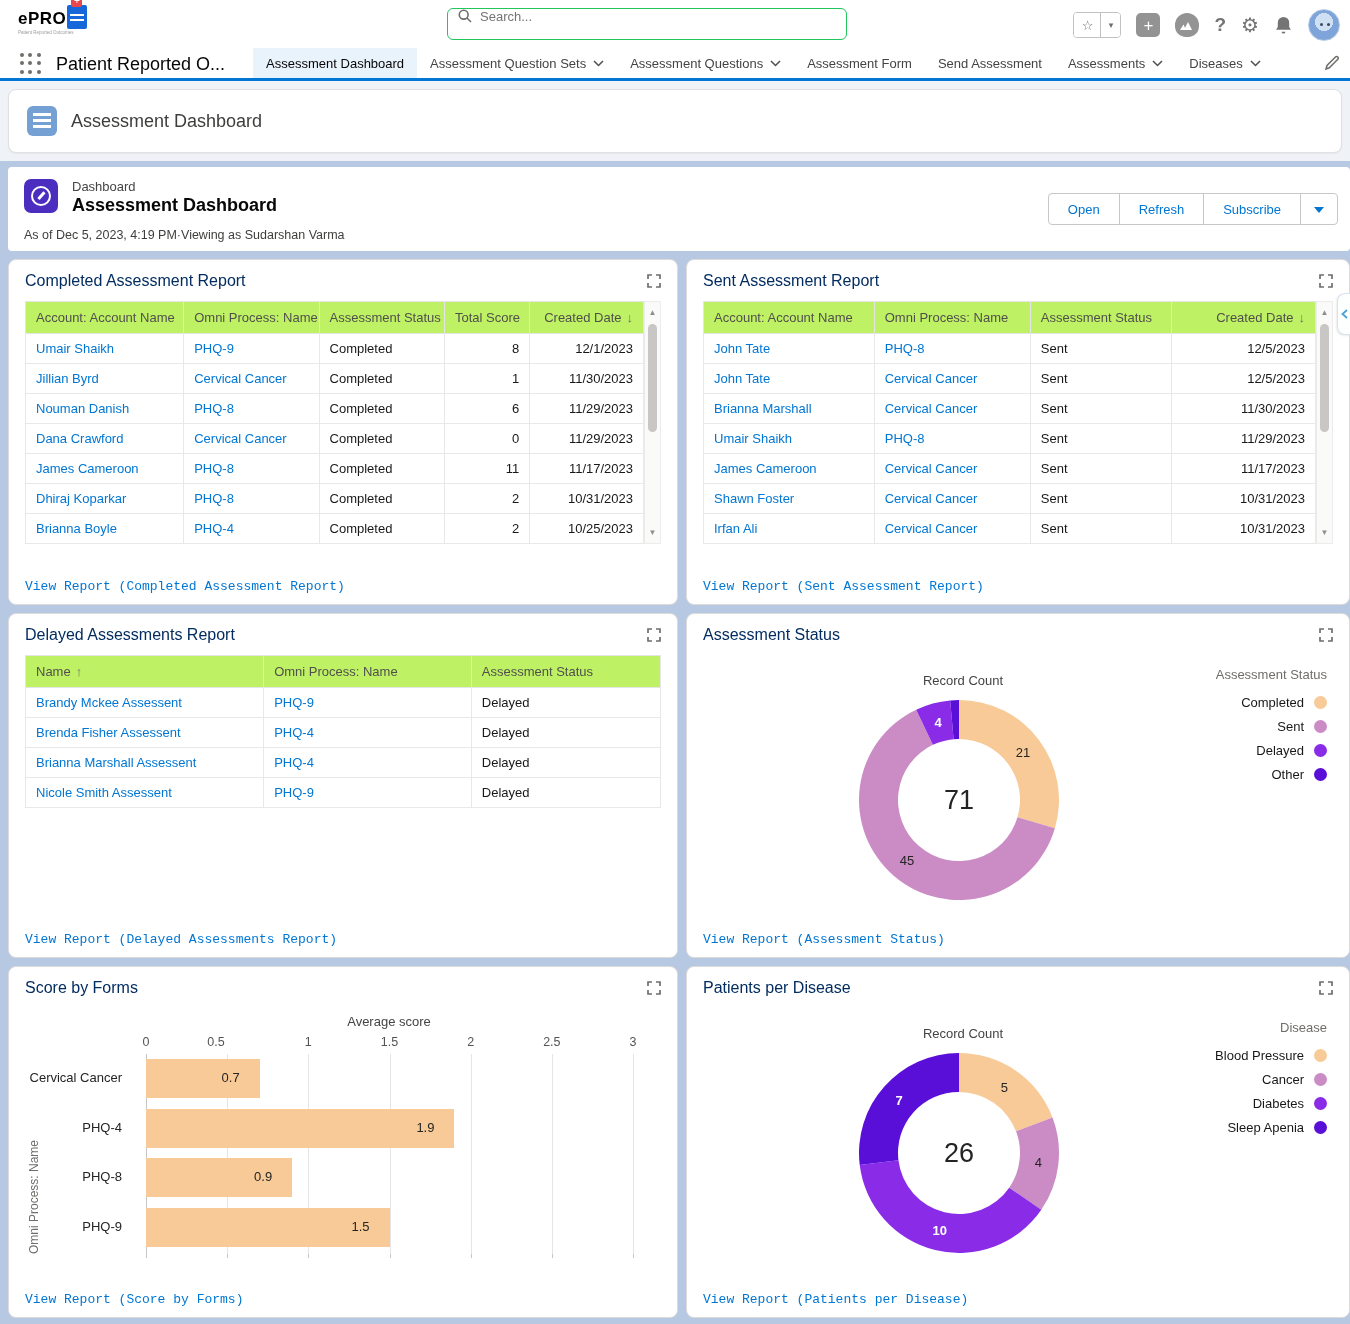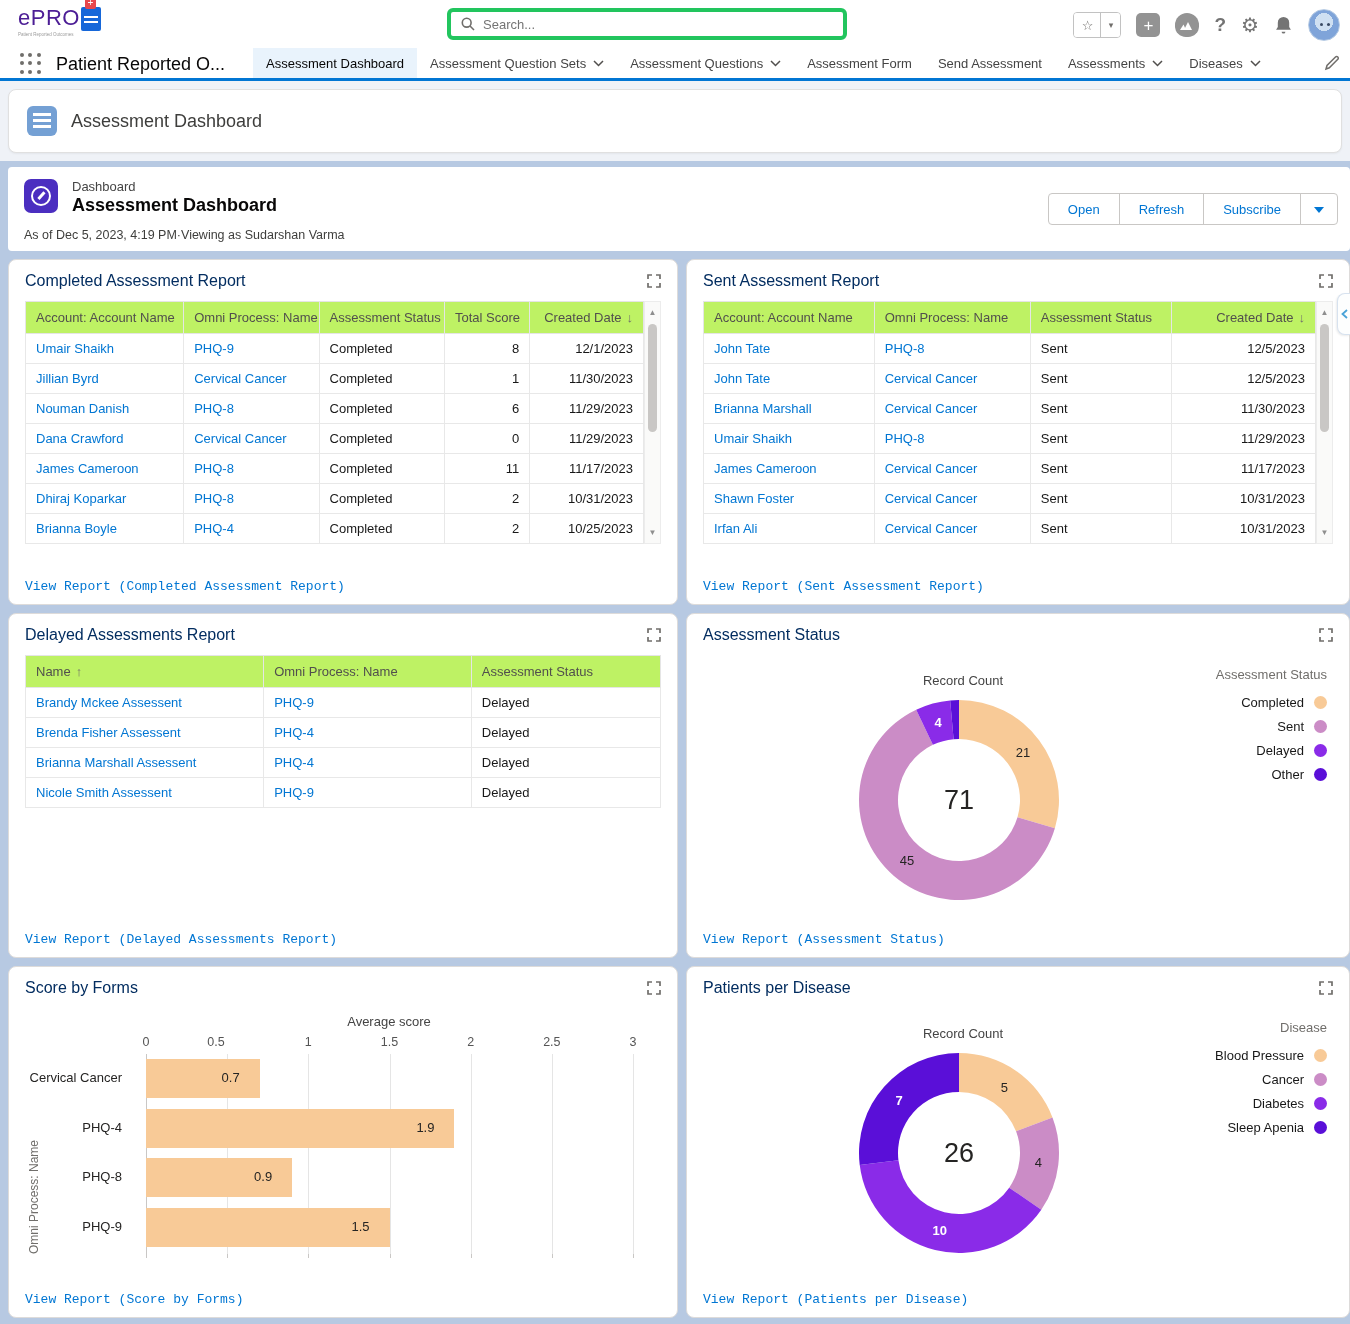--- a/index.html
+++ b/index.html
@@ -8,26 +8,26 @@
   }
   *{box-sizing:border-box; margin:0; padding:0;}
   body{
     width:1350px; height:1324px; overflow:hidden; position:relative;
     font-family:"Liberation Sans", sans-serif; background:#EFF2F7; font-size:13px; color:#181818;
   }
   
   .ghead{height:48px; background:#fff; position:relative;}
   .logo{position:absolute; left:18px; top:5px; cursor:pointer;}
   .logo-row{display:flex; align-items:flex-end;}
-  .logo-text{font-size:22px; color:#4c1d95; letter-spacing:.5px;}
+  .logo-text{font-size:17px; color:#000000; letter-spacing:.5px;font-weight:bold;}
   .logo-doc{width:20px; height:24px; background:#1667d9; border-radius:2px; position:relative; margin-left:1px;}
   .logo-doc:before{content:""; position:absolute; left:3px; top:9px; right:3px; height:2px; background:#fff; box-shadow:0 5px 0 #fff;}
   .logo-doc:after{content:"+"; position:absolute; top:-9px; left:4px; color:#fff; background:#e8484d; font-size:10px; line-height:10px; width:11px; height:11px; text-align:center; border-radius:2px;}
   .logo-tag{font-size:4.5px; color:#9b9b9b; margin-top:1px;}
-  .search-box{position:absolute; left:447px; top:8px; width:400px; height:32px; border:4px solid #22c55e; border-radius:6px; background:#fff; display:flex; align-items:center; padding:0 10px; gap:8px;}
+  .search-box{position:absolute; left:447px; top:8px; width:400px; height:32px; border:1px solid #22c55e; border-radius:6px; background:#fff; display:flex; align-items:flex-start; padding:0 10px; gap:8px;}
   .search-box input{border:none; outline:none; flex:1; font-size:13px; font-family:inherit; color:#181818;}
   .search-box input::placeholder{color:#747474;}
   .actions{position:absolute; right:10px; top:9px; display:flex; align-items:center; gap:15px;}
   .fav-group{display:flex; border:1px solid #c2c2c2; border-radius:4px; overflow:hidden; height:26px;}
   .fav-group button{background:#fff; border:none; cursor:pointer; color:#706e6b; font-size:13px; width:26px;}
   .fav-group button + button{border-left:1px solid #c2c2c2; width:20px; font-size:9px;}
   .icon-btn{background:none; border:none; cursor:pointer; color:#747474; display:flex; align-items:center; justify-content:center; height:26px;}
   .sq-icon{width:24px; height:24px; border-radius:5px; background:#939393; color:#fff; display:flex; align-items:center; justify-content:center; font-size:17px; line-height:1;}
   .help-q{font-size:19px; font-weight:700; color:#747474;}
   .gear-g{font-size:20px; color:#747474;}

